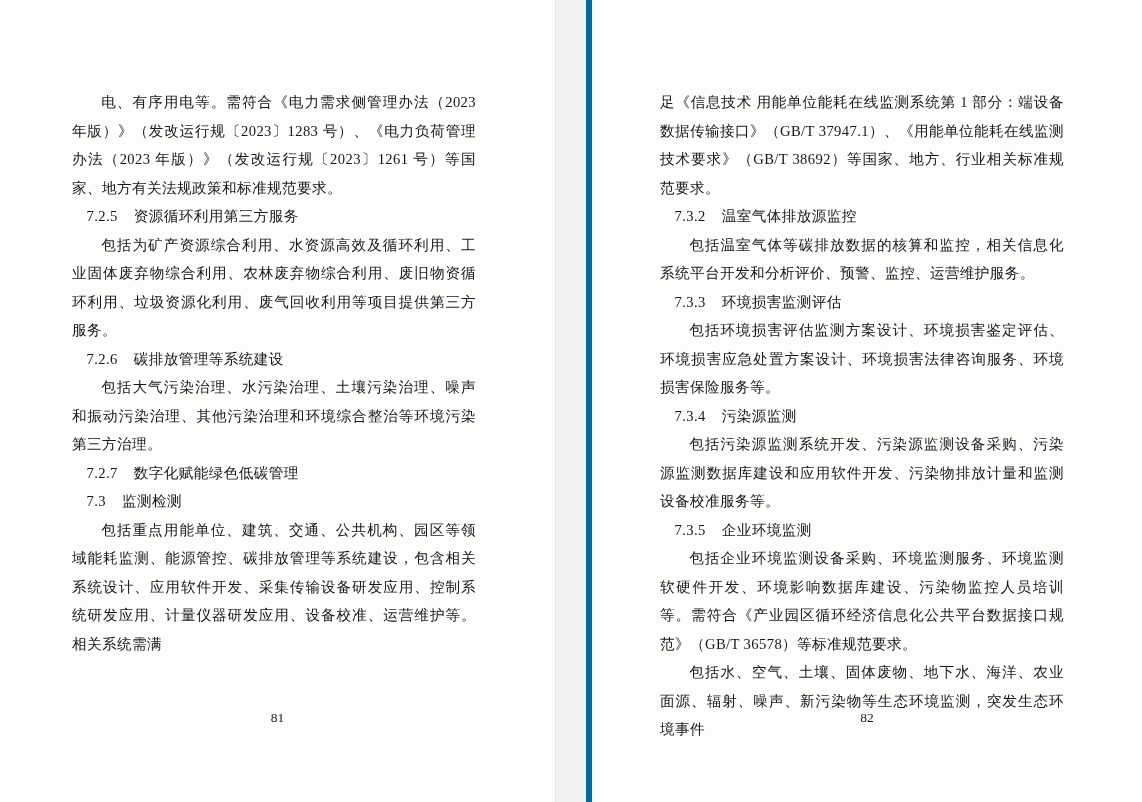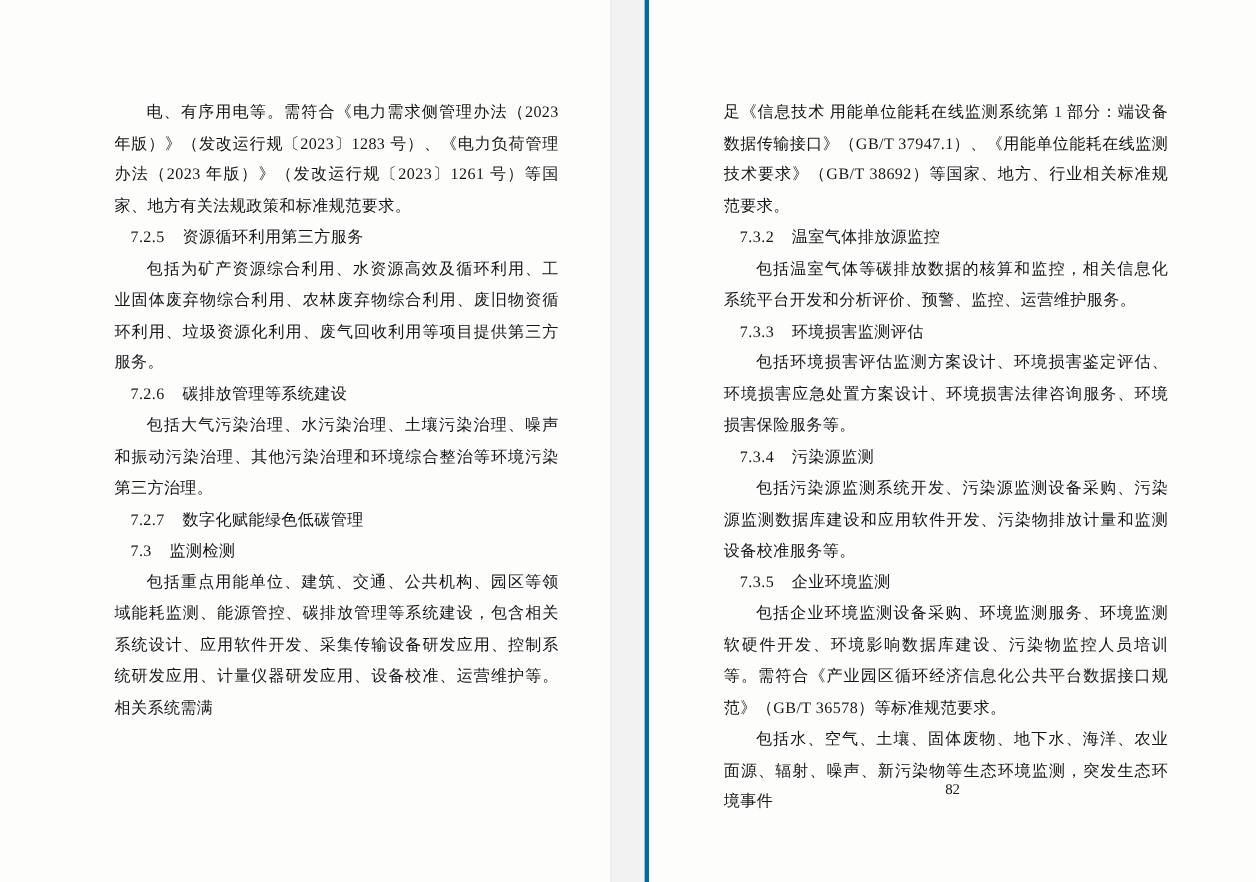--- a/index.html
+++ b/index.html
@@ -25,26 +25,26 @@
     position: relative;
     width: 556px;
     height: 802px;
     background: #fdfdfb;
     box-sizing: border-box;
   }
   .page-left {
     border-right: 1px solid #e3e3e3;
   }
   .page-right {
-    border-left: 4px solid #0369a1;
+    border-left: 6px solid #0369a1;
   }
   .page-inner {
     position: absolute;
     top: 88px;
-    left: 104px;
+    left: 72px;
     width: 404px;
     height: 620px;
   }
   .page-right .page-inner {
     left: 68px;
   }
   p {
     margin: 0;
     font-size: 14.6px;
     line-height: 28.5px;
@@ -88,20 +88,21 @@
     <div class="page-inner">
       <p class="body">电、有序用电等。需符合《电力需求侧管理办法（2023 年版）》（发改运行规〔2023〕1283 号）、《电力负荷管理办法（2023 年版）》（发改运行规〔2023〕1261 号）等国家、地方有关法规政策和标准规范要求。</p>
       <p class="heading"><span class="num">7.2.5</span><span class="ttl">资源循环利用第三方服务</span></p>
       <p class="body">包括为矿产资源综合利用、水资源高效及循环利用、工业固体废弃物综合利用、农林废弃物综合利用、废旧物资循环利用、垃圾资源化利用、废气回收利用等项目提供第三方服务。</p>
       <p class="heading"><span class="num">7.2.6</span><span class="ttl">碳排放管理等系统建设</span></p>
       <p class="body">包括大气污染治理、水污染治理、土壤污染治理、噪声和振动污染治理、其他污染治理和环境综合整治等环境污染第三方治理。</p>
       <p class="heading"><span class="num">7.2.7</span><span class="ttl">数字化赋能绿色低碳管理</span></p>
       <p class="heading"><span class="num">7.3</span><span class="ttl">监测检测</span></p>
       <p class="body">包括重点用能单位、建筑、交通、公共机构、园区等领域能耗监测、能源管控、碳排放管理等系统建设，包含相关系统设计、应用软件开发、采集传输设备研发应用、控制系统研发应用、计量仪器研发应用、设备校准、运营维护等。相关系统需满</p>
     </div>
+    <div class="folio">81</div>
   </div>
 
   <div class="page page-right">
     <div class="page-inner">
       <p>足《信息技术  用能单位能耗在线监测系统第 1 部分：端设备数据传输接口》（GB/T 37947.1）、《用能单位能耗在线监测技术要求》（GB/T 38692）等国家、地方、行业相关标准规范要求。</p>
       <p class="heading"><span class="num">7.3.2</span><span class="ttl">温室气体排放源监控</span></p>
       <p class="body">包括温室气体等碳排放数据的核算和监控，相关信息化系统平台开发和分析评价、预警、监控、运营维护服务。</p>
       <p class="heading"><span class="num">7.3.3</span><span class="ttl">环境损害监测评估</span></p>
       <p class="body">包括环境损害评估监测方案设计、环境损害鉴定评估、环境损害应急处置方案设计、环境损害法律咨询服务、环境损害保险服务等。</p>
       <p class="heading"><span class="num">7.3.4</span><span class="ttl">污染源监测</span></p>

